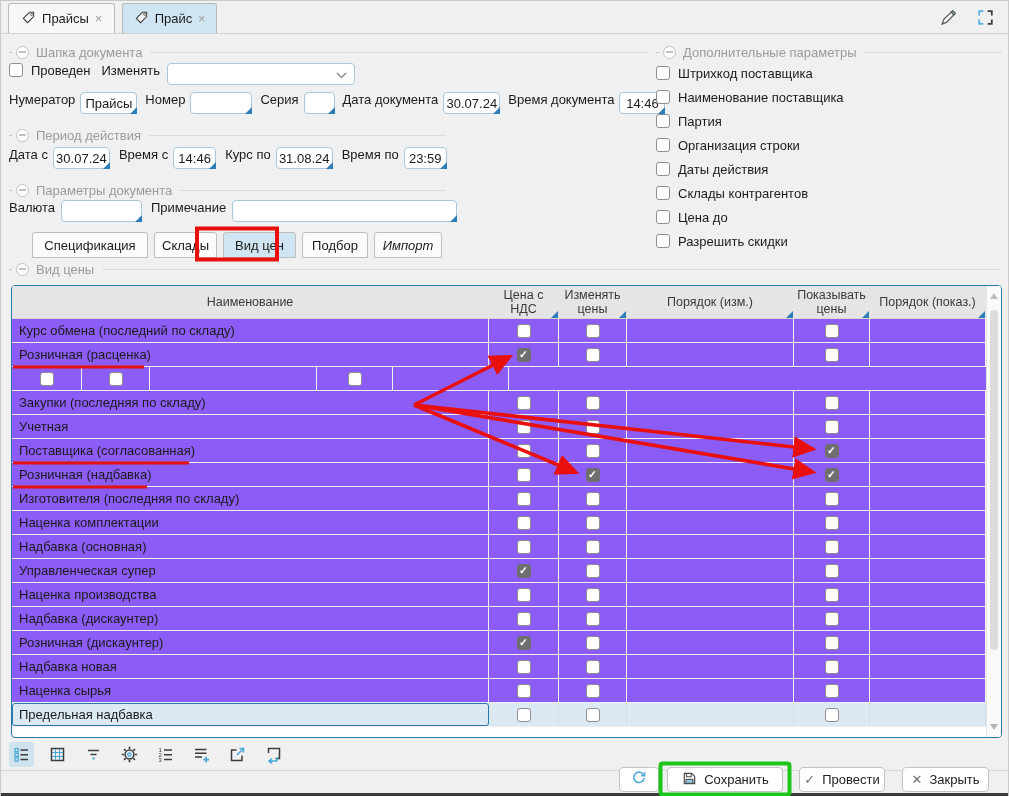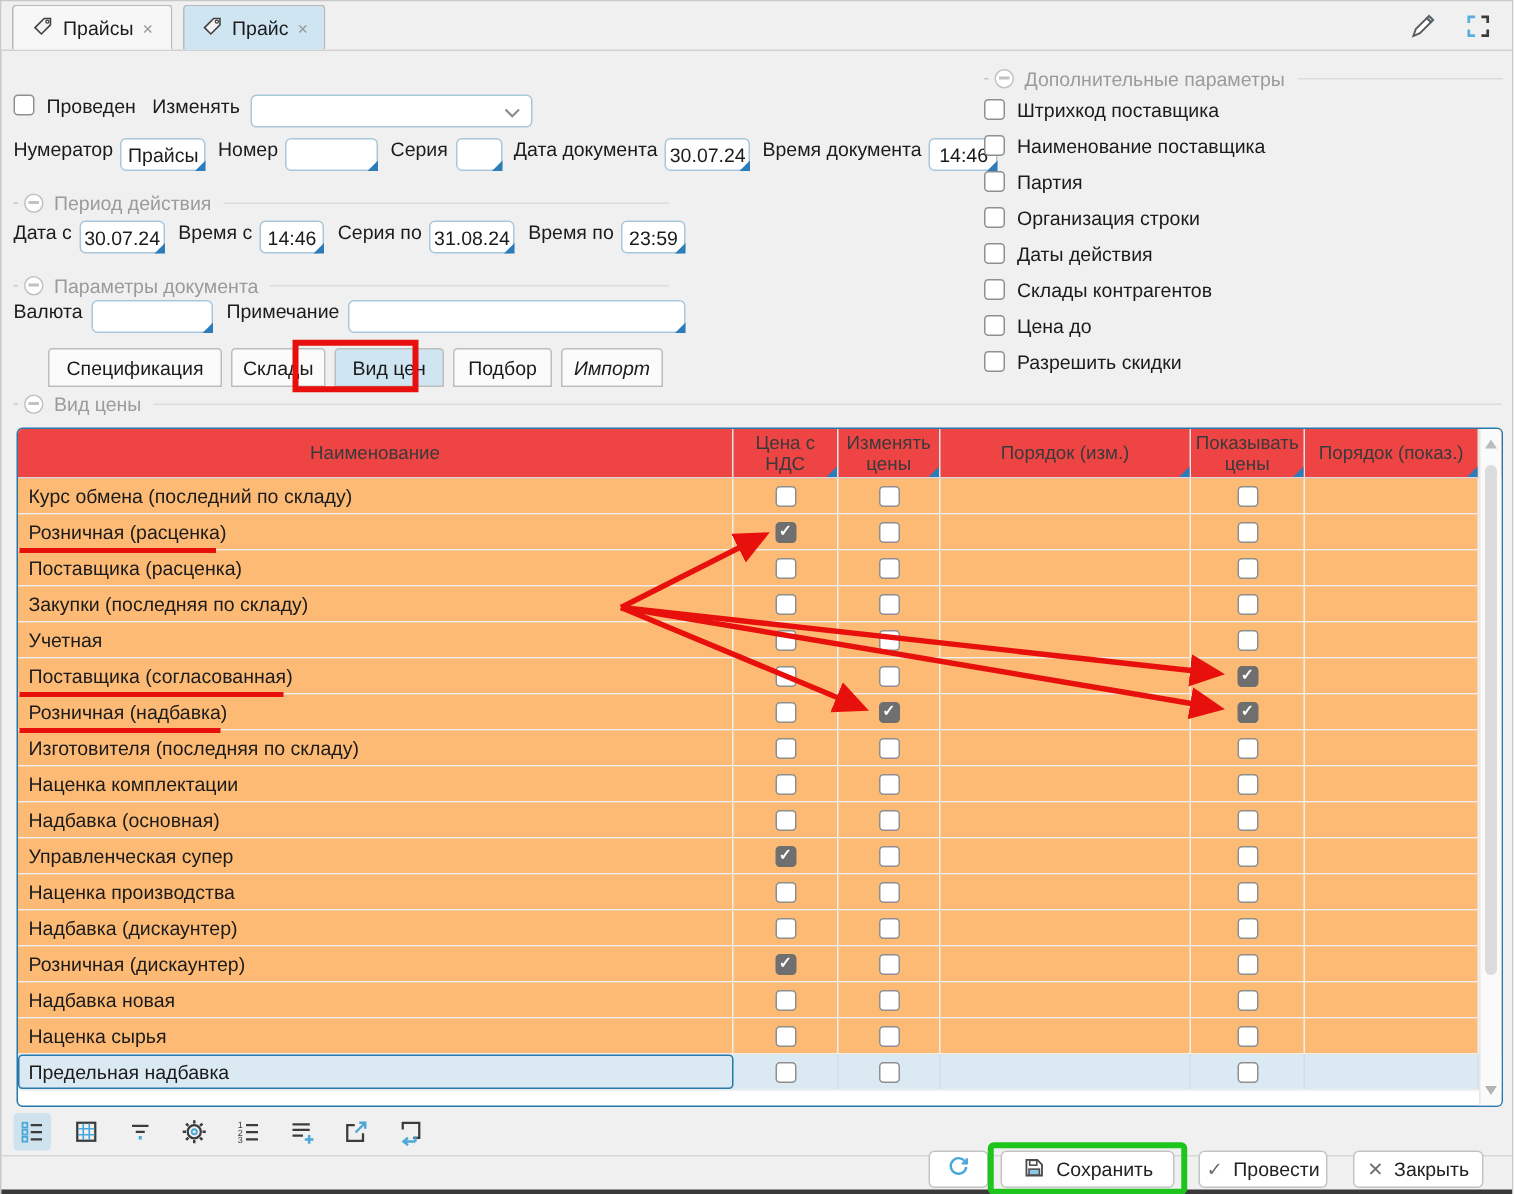--- a/index.html
+++ b/index.html
@@ -44,27 +44,27 @@
 
   
   #doc-tabs{position:absolute;left:8px;top:231px;display:flex;align-items:flex-end}
   .dtab{height:26px;box-sizing:border-box;border:1px solid #bdbdbd;background:#fbfbfb;border-radius:3px 3px 0 0;
         display:flex;align-items:center;justify-content:center;margin-right:6px;white-space:nowrap;flex:none}
   .dtab.active{background:#cfe6f2}
 
   
   #table{position:absolute;left:10px;top:284px;width:991px;height:453px;box-sizing:border-box;
          border:1px solid #2779ab;border-radius:4px;background:#fff;overflow:hidden}
-  .thead{display:flex;height:33px;background:#ef4444;border-bottom:1px solid #d8d8d8;box-sizing:border-box}
+  .thead{display:flex;height:33px;background:#e5e5e5;border-bottom:1px solid #d8d8d8;box-sizing:border-box}
   .th{display:flex;align-items:center;justify-content:center;text-align:center;border-right:1px solid #e4e4e4;
       box-sizing:border-box;position:relative;color:#3a3a3a;line-height:14px;font-size:12.5px;padding:0 2px}
   .th.sortable::after{content:"";position:absolute;right:0;bottom:0;width:0;height:0;
       border-bottom:7px solid #2b7cb8;border-left:7px solid transparent}
   .w-name{width:477px}.w-vat{width:70px}.w-chg{width:68px}.w-oc{width:167px}.w-show{width:76px}.w-os{width:116px}
-  .trow{display:flex;height:24px;border-bottom:1px solid #eeeeee;box-sizing:border-box;background:#fdba74}
+  .trow{display:flex;height:24px;border-bottom:1px solid #eeeeee;box-sizing:border-box;background:#8b5cf6}
   .trow.sel{background:#dbe9f2}
   .c{border-right:1px solid #f0f0f0;box-sizing:border-box;display:flex;align-items:center;justify-content:center}
   .c.name{justify-content:flex-start;padding-left:7px}
   .trow.sel .c.name{outline:1.5px solid #2779ab;outline-offset:-1.5px;border-radius:3px}
   .trow.sel .c{border-right-color:#cfe0ea}
 
   
   #vscroll{position:absolute;top:0;right:0;bottom:0;width:15px;background:#fafafa;border-left:1px solid #e6e6e6;box-sizing:border-box}
   .sb-up{position:absolute;top:7px;left:3px;width:0;height:0;border-left:4.5px solid transparent;
          border-right:4.5px solid transparent;border-bottom:6px solid #bdbdbd}
@@ -124,20 +124,26 @@
     <span>
       <svg width="21" height="21" viewBox="0 0 20 20" fill="none" stroke-width="1.7">
           <path d="M4 8 V4 H8" stroke="#58aede"></path>
           <path d="M4 12 V16 H8" stroke="#58aede"></path>
           <path d="M12 4 H16 V8" stroke="#3c3c3c"></path>
           <path d="M16 12 V16 H12" stroke="#3c3c3c"></path>
         </svg>
     </span>
   </div>
 
+  <div class="sechdr" style="left:8px;top:44px;width:638px">
+    <span class="dash"></span>
+      <span class="circ"></span>
+    <span>Шапка документа</span>
+    <span class="line"></span>
+  </div>
 
   <div class="frow" style="left:8px;top:62px;height:22px">
     <span class="cb"></span>
     <span class="lbl" style="margin-left:8px">Проведен</span>
     <span class="lbl" style="margin-left:11px">Изменять</span>
     <div class="fld combo" style="margin-left:7px;width:188px">
       <span class="val"></span>
       <span>
         <svg width="11" height="7" viewBox="0 0 11 7" fill="none">
             <path d="M1 1 L5.5 5.5 L10 1" stroke="#8a8a8a" stroke-width="1.4"></path>
@@ -178,21 +184,21 @@
 
   <div class="frow" style="left:8px;top:146px;height:22px">
     <span class="lbl">Дата с</span>
     <div class="fld" style="margin-left:5px;width:57px">
         <span class="val">30.07.24</span>
       </div>
     <span class="lbl" style="margin-left:9px">Время с</span>
     <div class="fld" style="margin-left:5px;width:43px">
         <span class="val">14:46</span>
       </div>
-    <span class="lbl" style="margin-left:9px">Серия по</span>
+    <span class="lbl" style="margin-left:9px">Курс по</span>
     <div class="fld" style="margin-left:5px;width:57px">
         <span class="val">31.08.24</span>
       </div>
     <span class="lbl" style="margin-left:9px">Время по</span>
     <div class="fld" style="margin-left:5px;width:43px">
         <span class="val">23:59</span>
       </div>
   </div>
 
   <div class="sechdr" style="left:8px;top:182px;width:437px">
@@ -301,21 +307,20 @@
           <div class="c w-chg">
             <span class="cb"></span>
           </div>
           <div class="c w-oc"></div>
           <div class="c w-show">
             <span class="cb"></span>
           </div>
           <div class="c w-os"></div>
         </div>
         <div class="trow">
-          <div class="c name w-name">Поставщика (расценка)</div>
           <div class="c w-vat">
             <span class="cb"></span>
           </div>
           <div class="c w-chg">
             <span class="cb"></span>
           </div>
           <div class="c w-oc"></div>
           <div class="c w-show">
             <span class="cb"></span>
           </div>

